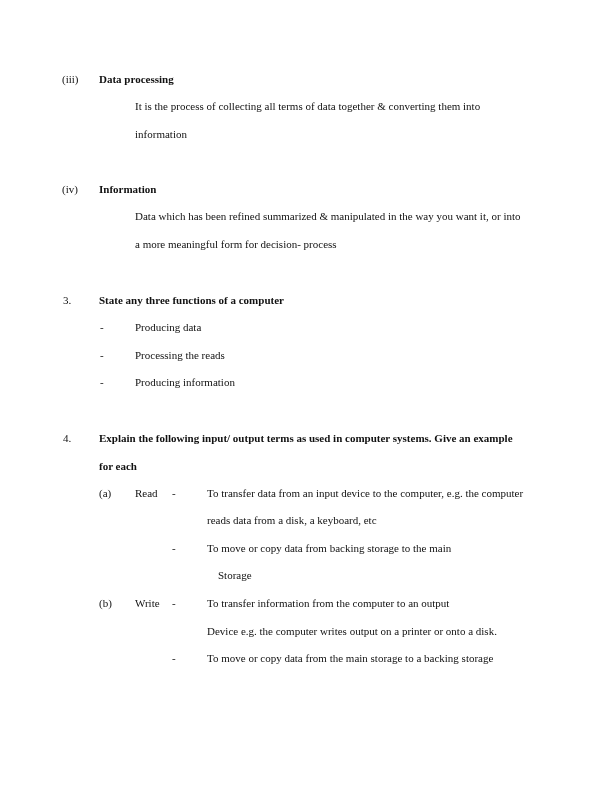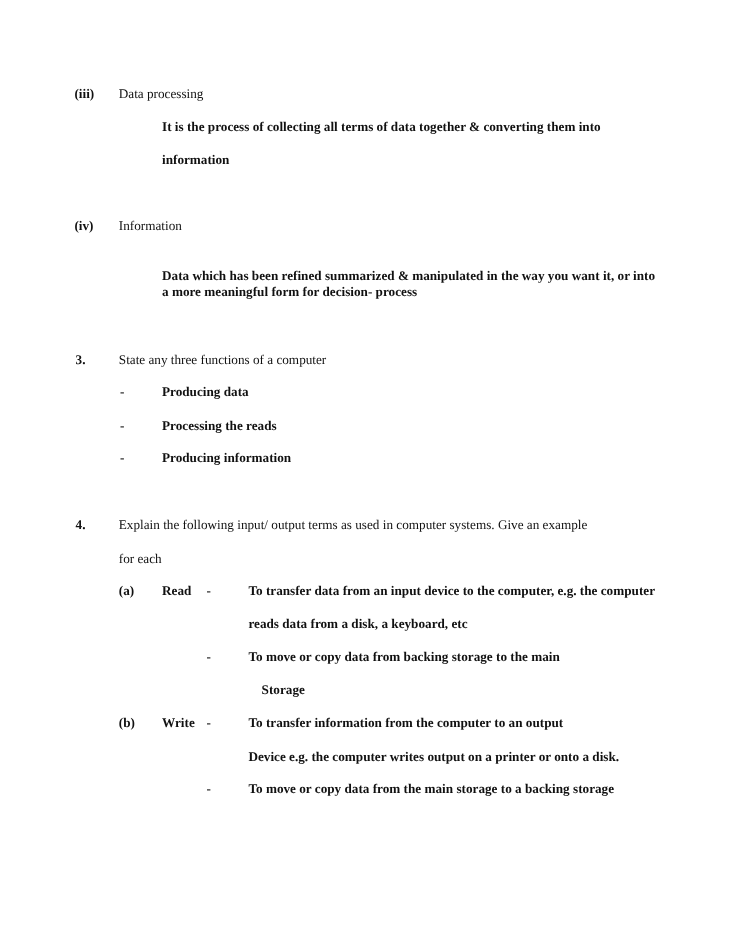--- a/index.html
+++ b/index.html
@@ -1,31 +1,31 @@
 <!DOCTYPE html>
 <html><head>
   <meta charset="utf-8">
   <style>
     html, body { margin: 0; padding: 0; background: #ffffff; }
     body { width: 612px; height: 792px; position: relative; overflow: hidden;
       font-family: "Liberation Serif", "DejaVu Serif", serif; color: #111; font-size: 11px; }
-    .t { position: absolute; white-space: nowrap; line-height: 13px; font-weight: bold; }
-    .b { font-weight: normal; }
+    .t { position: absolute; white-space: nowrap; line-height: 13px; }
+    .b { font-weight: bold; }
   </style>
 </head>
 <body>
 
 <div class="t" style="left:62px;top:73px">(iii)</div>
 <div class="t b" style="left:99px;top:73px">Data processing</div>
 <div class="t" style="left:135px;top:100px">It is the process of collecting all terms of data together &amp; converting them into</div>
 <div class="t" style="left:135px;top:128px">information</div>
 
 <div class="t" style="left:62px;top:183px">(iv)</div>
 <div class="t b" style="left:99px;top:183px">Information</div>
-<div class="t" style="left:135px;top:224px">Data which has been refined summarized &amp; manipulated in the way you want it, or into</div>
+<div class="t" style="left:135px;top:210px">Data which has been refined summarized &amp; manipulated in the way you want it, or into</div>
 <div class="t" style="left:135px;top:238px">a more meaningful form for decision- process</div>
 
 <div class="t" style="left:63px;top:294px">3.</div>
 <div class="t b" style="left:99px;top:294px">State any three functions of a computer</div>
 <div class="t" style="left:100px;top:321px">-</div>
 <div class="t" style="left:135px;top:321px">Producing data</div>
 <div class="t" style="left:100px;top:349px">-</div>
 <div class="t" style="left:135px;top:349px">Processing the reads</div>
 <div class="t" style="left:100px;top:376px">-</div>
 <div class="t" style="left:135px;top:376px">Producing information</div>

